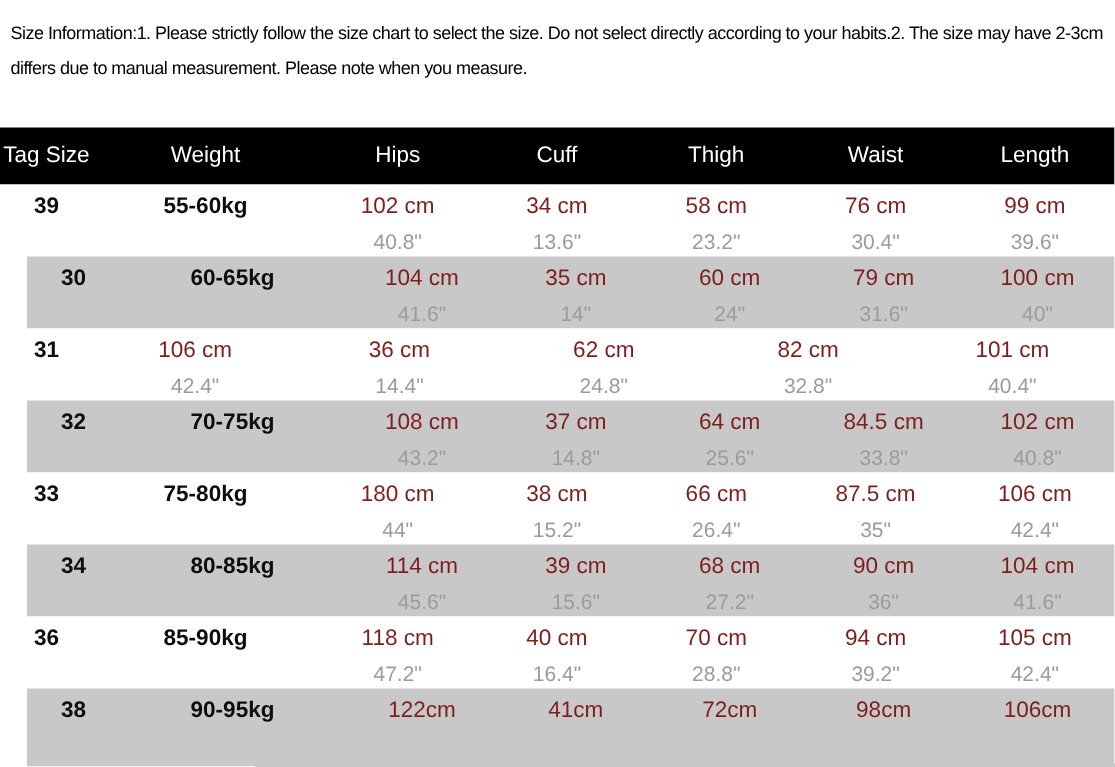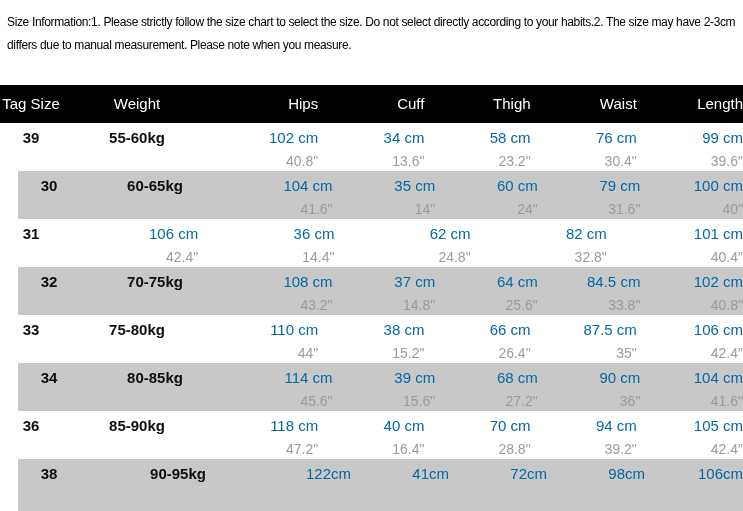--- a/index.html
+++ b/index.html
@@ -25,37 +25,37 @@
     text-decoration:underline;
   }
   .th{
     color:#ffffff;
     font-size:15px;
     line-height:38px;
   }
   .cell{text-align:center;box-sizing:border-box;}
   .col-tag{width:62px;}
   .col-weight{width:150px;}
-  .col-m{flex:1;text-align:right;}
+  .col-m{flex:1;}
   .row{
     display:flex;
     height:48px;
     background:#ffffff;
   }
   .row.alt{background:#c8c8c8;margin-left:18px;}
-  .row:last-child{height:52px;gap:23px;}
+  .row:last-child{height:52px;}
   .tag,.weight{
     font-weight:bold;
     font-size:15px;
     color:#0d0d0d;
     padding-top:6px;
   }
   .m .cm{
     font-size:15px;
-    color:#0369a1;
+    color:#7f1d1d;
     padding-top:6px;
     height:21px;
   }
   .m .inch{
     font-size:14px;
     color:#9b9b9b;
     padding-top:3px;
   }
 </style>
 </head>
@@ -170,21 +170,21 @@
     <div class="cell col-m m">
       <div class="cm">102 cm</div>
       <div class="inch">40.8"</div>
     </div>
   </div>
 
   <div class="row">
     <div class="cell col-tag tag">33</div>
     <div class="cell col-weight weight">75-80kg</div>
     <div class="cell col-m m">
-      <div class="cm">110 cm</div>
+      <div class="cm">180 cm</div>
       <div class="inch">44"</div>
     </div>
     <div class="cell col-m m">
       <div class="cm">38 cm</div>
       <div class="inch">15.2"</div>
     </div>
     <div class="cell col-m m">
       <div class="cm">66 cm</div>
       <div class="inch">26.4"</div>
     </div>

